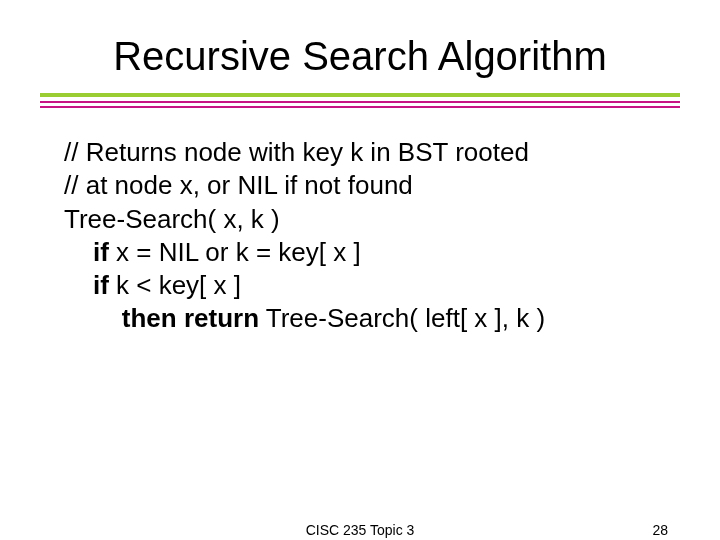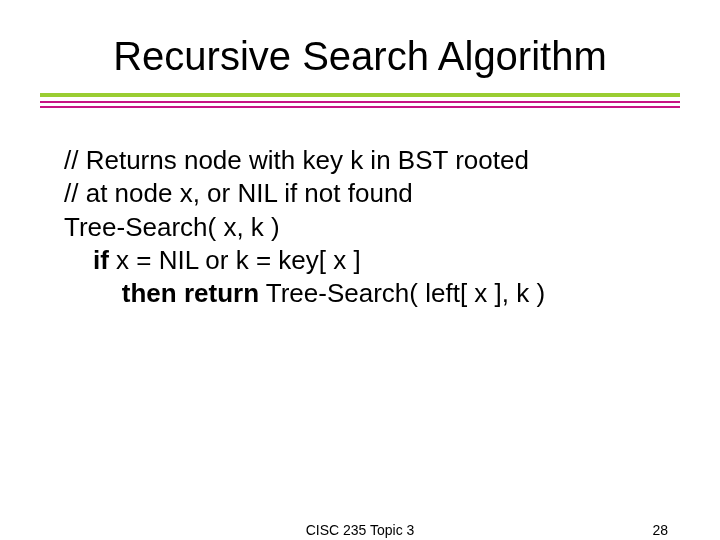--- a/index.html
+++ b/index.html
@@ -21,21 +21,21 @@
   }
   .rules {
     margin: 0 40px 0 40px;
   }
   .rule1 { height: 4px; background: #9acd32; }
   .gap1 { height: 4px; }
   .rule2 { height: 2px; background: #c71585; }
   .gap2 { height: 3px; }
   .rule3 { height: 2px; background: #c71585; }
   .content {
-    margin-top: 36px;
+    margin-top: 28px;
     margin-left: 64px;
     margin-right: 40px;
     font-size: 26px;
     line-height: 1.28;
     color: #000;
   }
   .content .line { white-space: pre; }
   .b { font-weight: bold; }
   .footer {
     position: absolute;
@@ -66,19 +66,20 @@
   <div class="rule2"></div>
   <div class="gap2"></div>
   <div class="rule3"></div>
 </div>
 
 <div class="content">
   <div class="line">// Returns node with key k in BST rooted</div>
   <div class="line">// at node x, or NIL if not found</div>
   <div class="line">Tree-Search( x, k )</div>
   <div class="line"><span>    </span><span class="b">if</span><span> x = NIL or k = key[ x ]</span></div>
+  <div class="line"><span>    </span><span class="b">if</span><span> k &lt; key[ x ]</span></div>
   <div class="line"><span>        </span><span class="b">then return</span><span> Tree-Search( left[ x ], k )</span></div>
 </div>
 
 <div class="footer">
   <span class="footer-center">CISC 235 Topic 3</span>
   <span class="footer-right">28</span>
 </div>
 
 </body></html>

